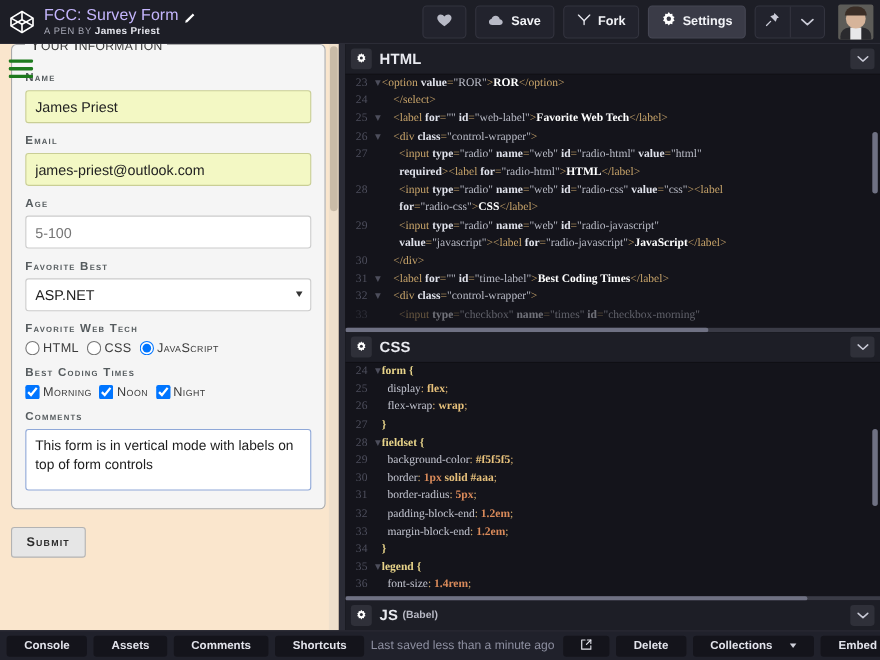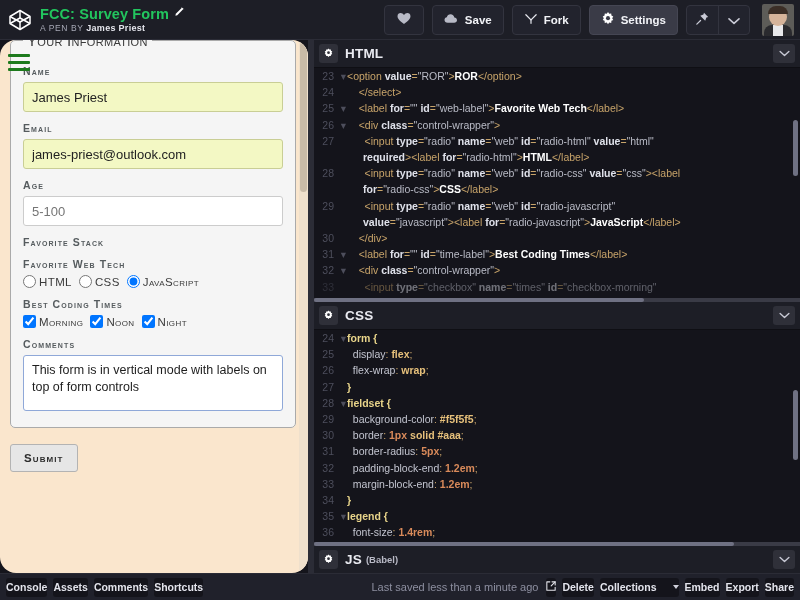--- a/index.html
+++ b/index.html
@@ -24,26 +24,26 @@
     border-bottom: 1px solid #2b2c36;
     display: flex; align-items: center;
   }
   .pen-logo {
     width: 26px; height: 26px;
     margin-left: 7px; margin-right: 7px;
     flex: 0 0 auto;
   }
   .pen-titlewrap { display: flex; flex-direction: column; justify-content: center; }
   .pen-title {
-    color: #22c55e;
+    color: #c4b5fd;
     font-size: 14.5px;
-    font-weight: 700;
+    font-weight: 400;
     letter-spacing: .1px;
     line-height: 16px;
-    display: flex; align-items: flex-start;
+    display: flex; align-items: flex-end;
     white-space: nowrap;
   }
   .pen-pencil { margin-left: 5px; display: inline-flex; }
   .pen-by {
     color: #a6a8b5;
     font-size: 8.5px;
     line-height: 12px;
     letter-spacing: .3px;
     white-space: nowrap;
   }
@@ -116,21 +116,20 @@
     background: #e8e8ea;
   }
 
   
   #preview {
     position: absolute;
     left: 0; top: 40px;
     width: 308px; height: 533px;
     background: #fae6cd;
     overflow: hidden;
-    border-radius: 16px;
   }
   .prev-inner {
     position: absolute;
     left: 10px; top: -8px;
     width: 286px;
   }
   fieldset.card {
     background: #f5f5f5;
     border: 1px solid #aaaaaa;
     border-radius: 5px;
@@ -287,21 +286,21 @@
     width: 22px; height: 19px;
     background: #2f3039;
     border-radius: 3px;
     display: flex; align-items: center; justify-content: center;
     cursor: pointer;
   }
   .code {
     position: relative;
     background: #14141b;
     overflow: hidden;
-    font-family: Liberation Sans, sans-serif;
+    font-family: Liberation Serif, serif;
     font-size: 10.5px;
     line-height: 16.2px;
   }
   .cl { display: flex; white-space: pre; }
   .gut {
     width: 26px;
     flex: 0 0 26px;
     text-align: right;
     padding-right: 6px;
     color: #4d4e5c;
@@ -343,21 +342,21 @@
     padding: 0 6px;
   }
   .bbtn {
     background: #14141b;
     border: none;
     border-radius: 3px;
     color: #e3e4ec;
     font-size: 10.5px;
     font-weight: 700;
     height: 19px;
-    padding: 0 0;
+    padding: 0 16px;
     margin-right: 6px;
     display: flex; align-items: center;
     cursor: pointer;
     font-family: "Liberation Sans", sans-serif;
     white-space: nowrap;
   }
   .saved-txt {
     margin-left: auto;
     color: #8d8fa0;
     font-size: 11px;
@@ -493,21 +492,27 @@
 
         <label class="flabel">Name</label>
         <input class="finput valid" type="text" value="James Priest" style="">
 
         <label class="flabel">Email</label>
         <input class="finput valid" type="text" value="james-priest@outlook.com" style="">
 
         <label class="flabel">Age</label>
         <input class="finput ph" type="text" placeholder="5-100" style="">
 
-        <label class="flabel">Favorite Stack</label>
+        <label class="flabel">Favorite Best</label>
+        <div class="selwrap">
+          <select class="finput">
+            <option>ASP.NET</option>
+          </select>
+          <span class="caret"></span>
+        </div>
 
         <label class="flabel">Favorite Web Tech</label>
         <div class="ctrl-row">
           <label class="ctrl-item">
             <input type="radio" name="web" style="">
             <span>HTML</span>
           </label>
           <label class="ctrl-item">
             <input type="radio" name="web" style="">
             <span>CSS</span>

